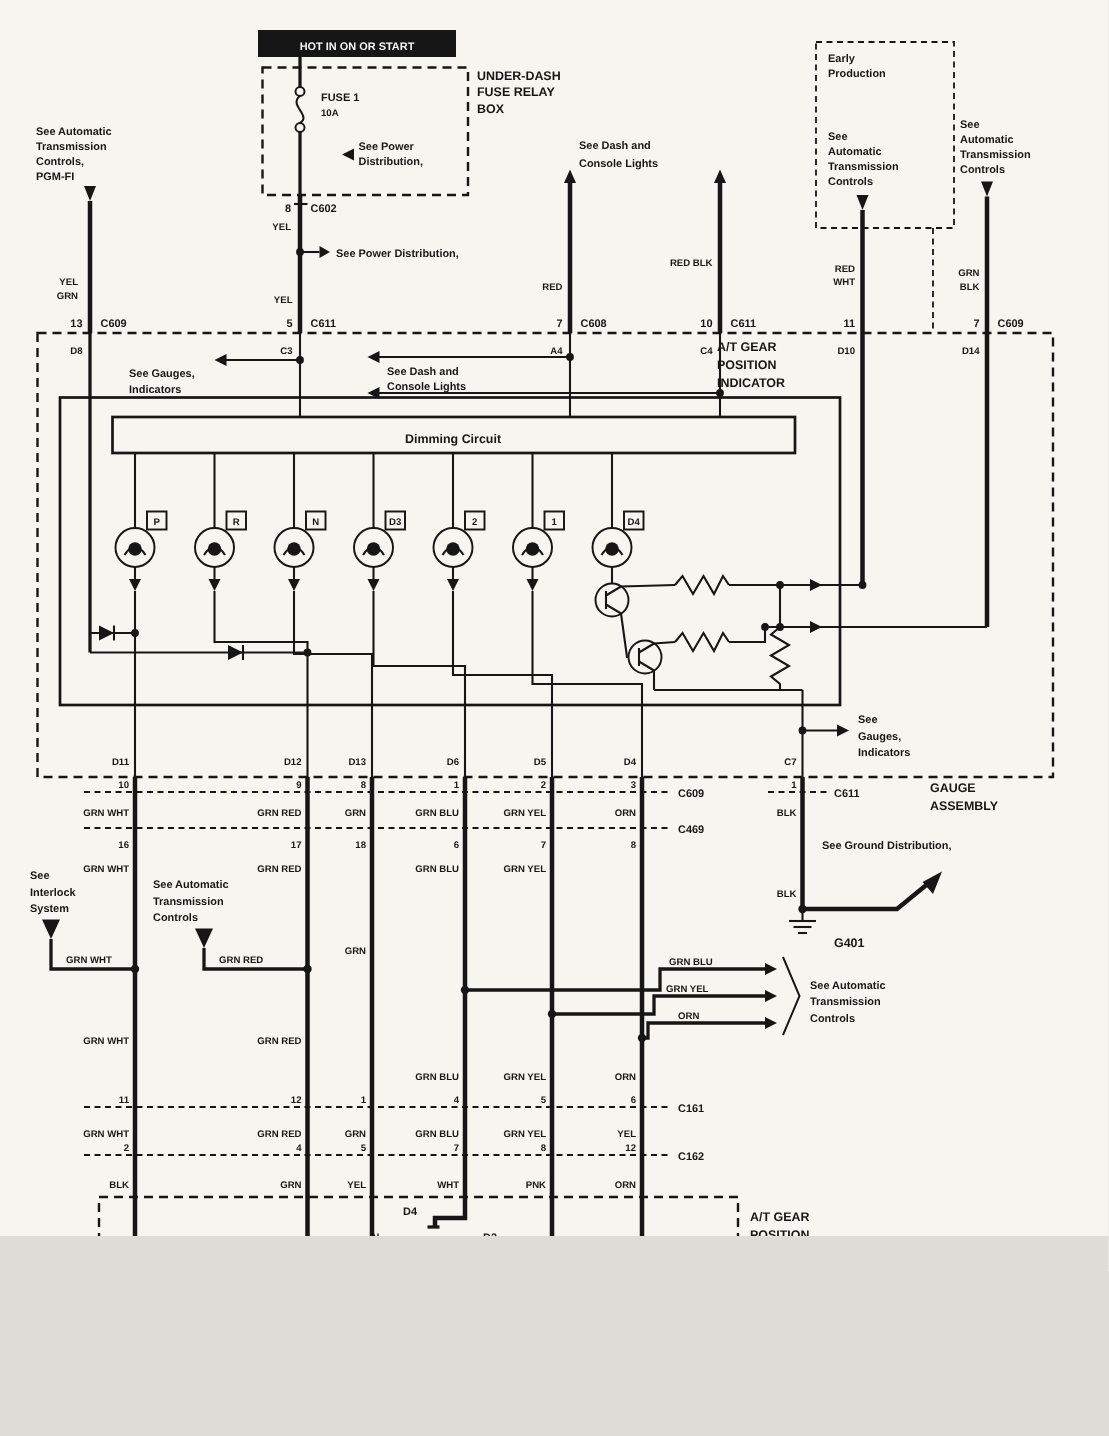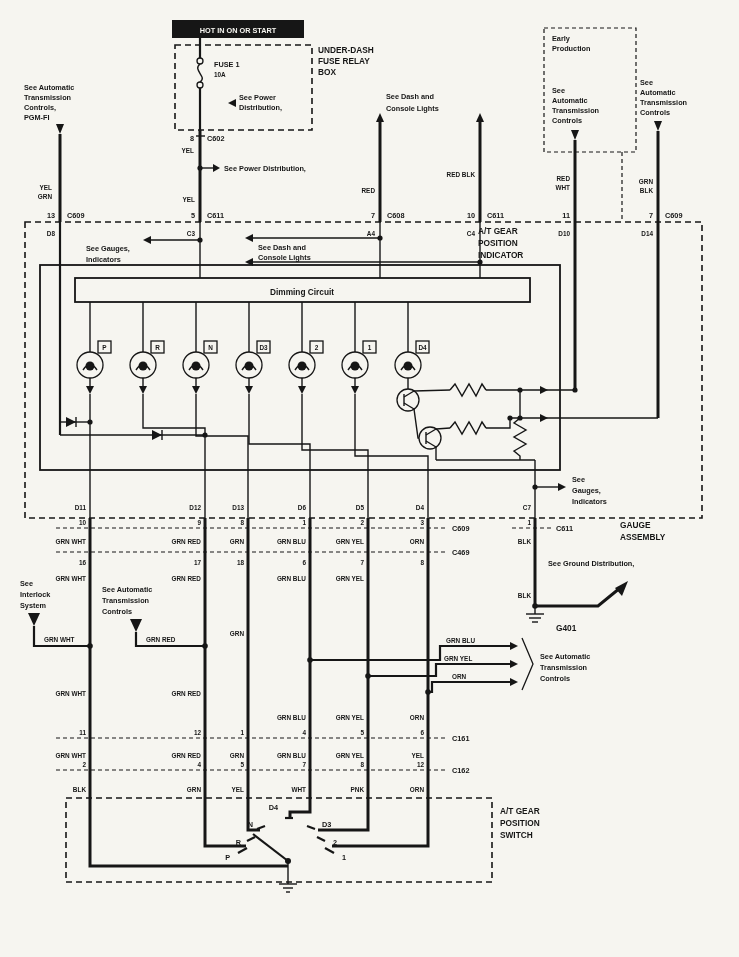--- a/index.html
+++ b/index.html
@@ -1,16 +1,16 @@
 <!DOCTYPE html>
 <html><head>
 <meta charset="utf-8">
 <style>
   body{margin:0;background:#dedcd6}
-  .sheet{width:739px;height:957px;background:#f6f5f0;margin:0 auto;position:relative}
+  .sheet{width:739px;height:824px;background:#f6f5f0;margin:0 auto;position:relative}
   svg{display:block}
   text{font-family:"Liberation Sans","DejaVu Sans",sans-serif;fill:#161616;font-weight:bold}
   .t6{font-size:6.4px}
   .t7{font-size:7.3px}
   .t8{font-size:8.3px}
   .end{text-anchor:end}
   .mid{text-anchor:middle}
   .wht{fill:#f6f5f0}
   .w{stroke:#161616;stroke-width:3;fill:none}
   .wm{stroke:#161616;stroke-width:2.2;fill:none}

